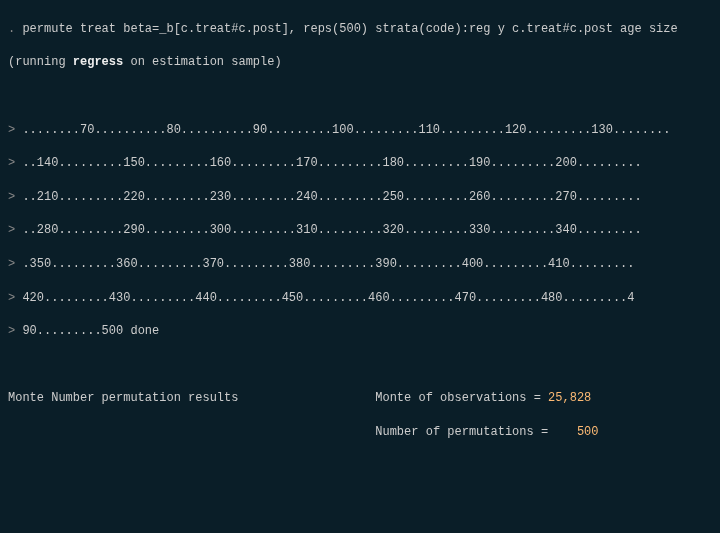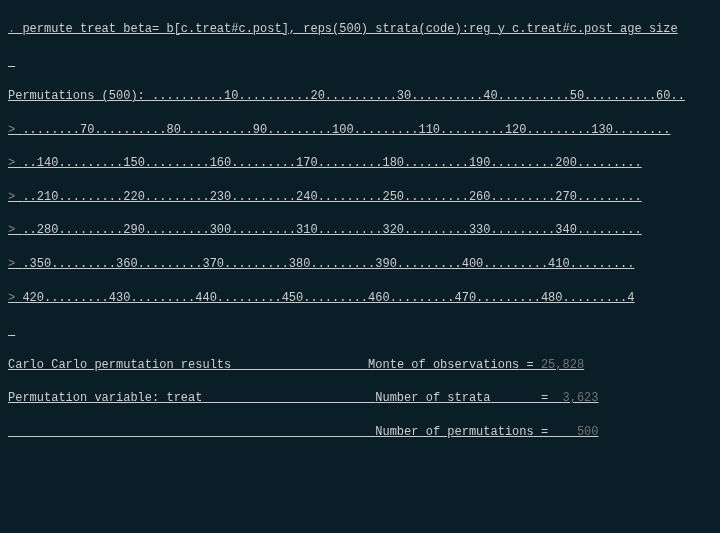--- a/index.html
+++ b/index.html
@@ -1,37 +1,37 @@
 <!DOCTYPE html>
 <html><head>
 <meta charset="utf-8">
 <style>
   html,body{margin:0;padding:0;background:#0a1e28;color:#cccccc;font-family:Consolas,'Courier New',monospace;font-size:12px;line-height:1.4;}
   .screen{padding:4px 8px;white-space:pre;}
-  .l{display:block;white-space:pre;text-decoration:underline;}
+  .l{display:block;white-space:pre;}
   .prompt{color:#888888;}
   .cmd-text{color:#cccccc;}
   .bold{font-weight:bold;color:#eeeeee;}
-  .num{color:#737373;}
+  .num{color:#fdba74;}
 </style>
 </head>
 <body>
 <div class="screen">
 <span class="l"><span class="prompt">. </span><span class="cmd-text">permute treat beta=_b[c.treat#c.post], reps(500) strata(code):reg y c.treat#c.post age size</span></span>
+<span class="l">(running <span class="bold">regress</span> on estimation sample)</span>
 <span class="l">&nbsp;</span>
-<span class="l">Permutations (500): ..........10..........20..........30..........40..........50..........60..</span>
 <span class="l"><span class="prompt">&gt; </span><span>........70..........80..........90.........100.........110.........120.........130........</span></span>
 <span class="l"><span class="prompt">&gt; </span><span>..140.........150.........160.........170.........180.........190.........200.........</span></span>
 <span class="l"><span class="prompt">&gt; </span><span>..210.........220.........230.........240.........250.........260.........270.........</span></span>
 <span class="l"><span class="prompt">&gt; </span><span>..280.........290.........300.........310.........320.........330.........340.........</span></span>
 <span class="l"><span class="prompt">&gt; </span><span>.350.........360.........370.........380.........390.........400.........410.........</span></span>
 <span class="l"><span class="prompt">&gt; </span><span>420.........430.........440.........450.........460.........470.........480.........4</span></span>
+<span class="l"><span class="prompt">&gt; </span><span>90.........500 done</span></span>
 <span class="l">&nbsp;</span>
-<span class="l"><span>Carlo Carlo permutation results</span>                   <span>Monte of observations</span> = <span class="num">25,828</span></span>
-<span class="l"><span>Permutation variable: treat</span>                        <span>Number of strata</span>       =  <span class="num">3,623</span></span>
+<span class="l"><span>Monte Number permutation results</span>                   <span>Monte of observations</span> = <span class="num">25,828</span></span>
 <span class="l">                                                   <span>Number of permutations</span> =    <span class="num">500</span></span>
 
 
 
 
 
 
 
 
 

